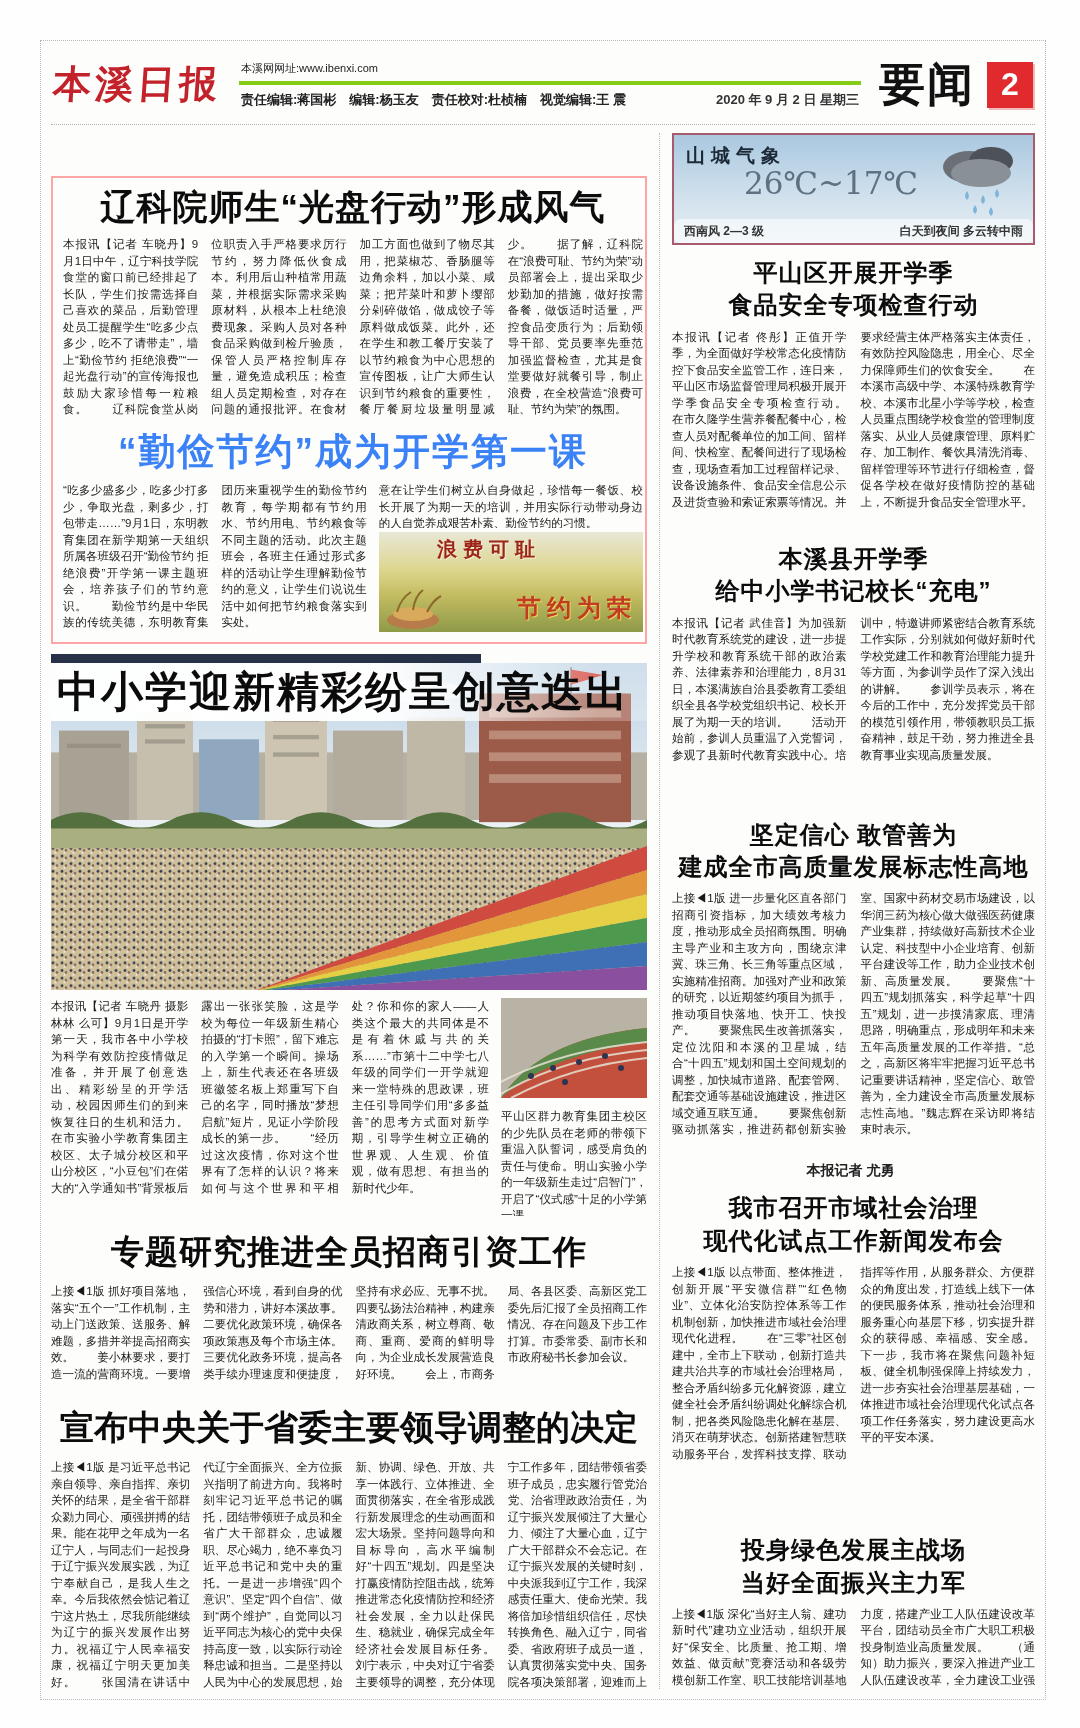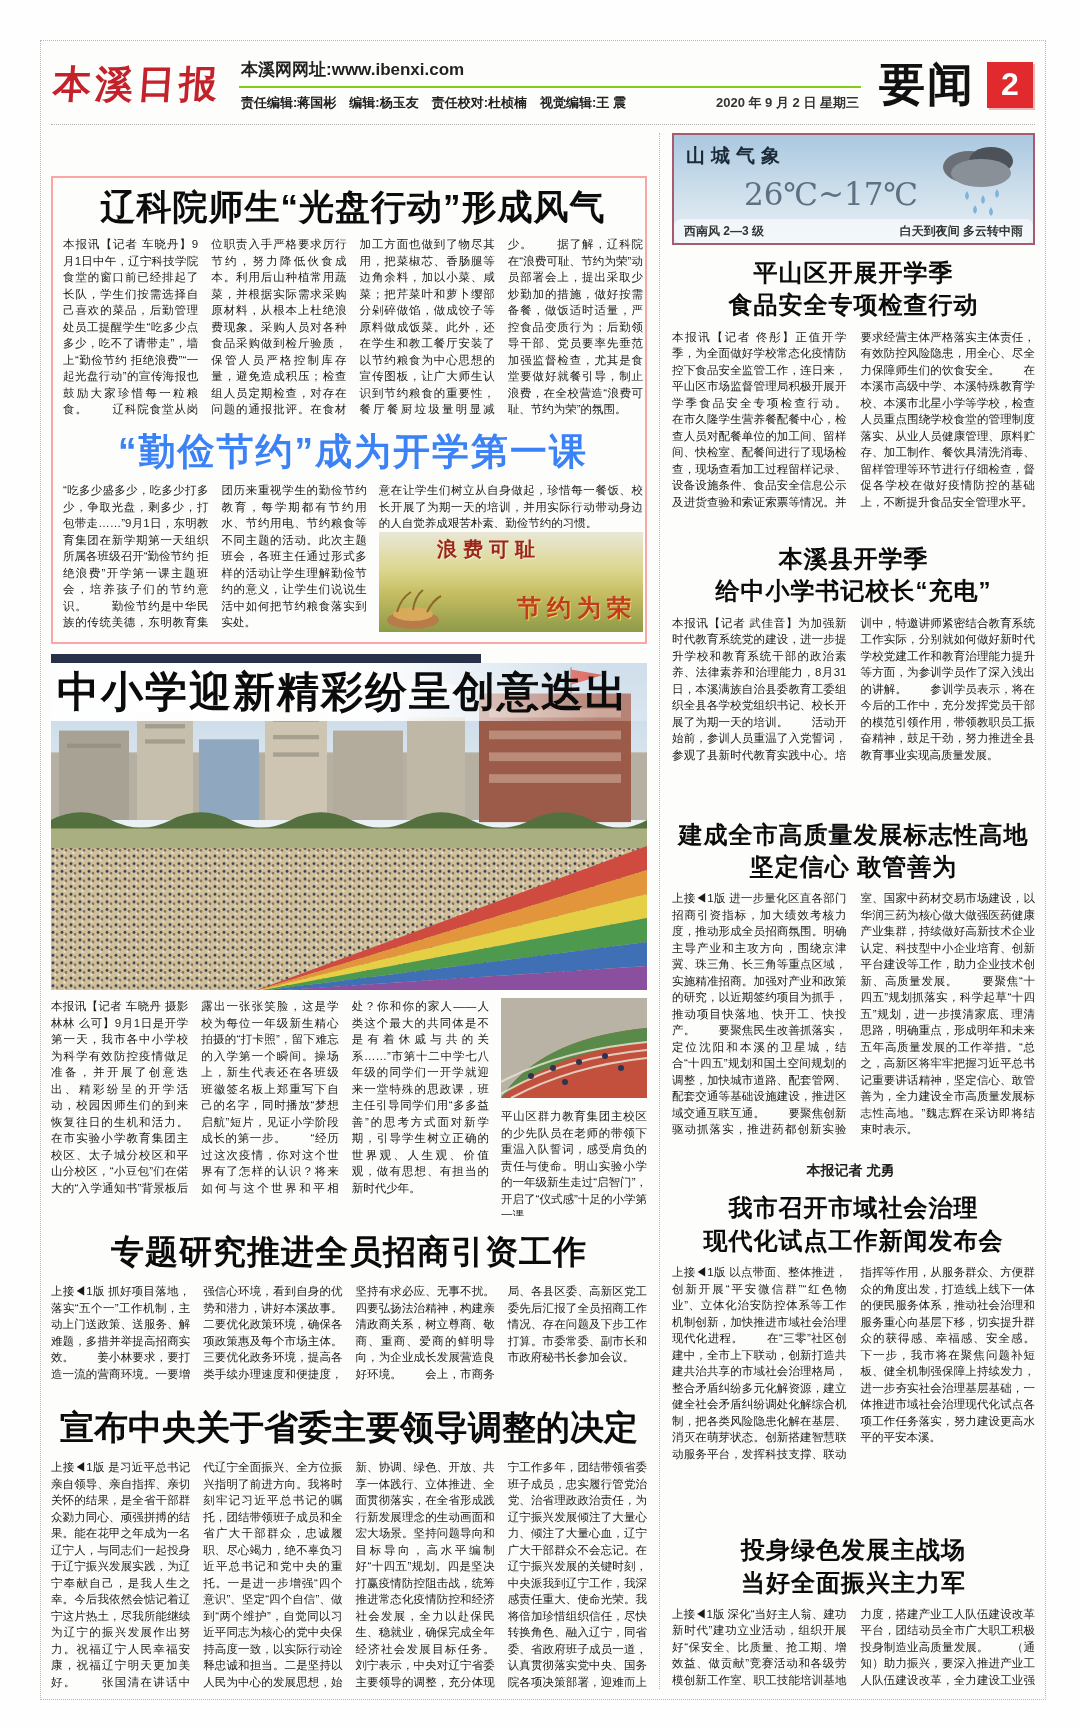--- a/index.html
+++ b/index.html
@@ -7,21 +7,21 @@
   body { font-family:"Liberation Sans", sans-serif; color:#1a1a1a; }
   .page { position:relative; width:1080px; height:1728px; background:#fefefe; overflow:hidden; }
   .inner { position:absolute; left:40px; top:40px; width:1006px; height:1660px;
            border:1px dotted #b8b8b8; padding:8px 10px 10px 10px; background:#fdfdfc; }
 
   
   .hdr { display:flex; align-items:stretch; border-bottom:1px dotted #b0b0b0; padding:4px 2px 8px 2px; height:76px; }
   .logo { font-family:"DejaVu Serif", serif; font-weight:bold; color:#c3222b; font-size:38px;
           letter-spacing:4px; transform:skewX(-4deg); align-self:center; white-space:nowrap; }
   .hdr-mid { flex:1; margin-left:18px; display:flex; flex-direction:column; justify-content:center; min-width:0; }
-  .hdr-site { font-size:17px; font-weight:bold; color:#222; padding:0 0 5px 2px; border-bottom:2px solid #84cc16; }
+  .hdr-site { font-size:11px; font-weight:normal; color:#222; padding:0 0 5px 2px; border-bottom:4px solid #84cc16; }
   .hdr-row2 { display:flex; justify-content:space-between; padding:6px 2px 0 2px; font-size:13px; font-weight:bold; color:#222; }
   .hdr-date { color:#333; font-weight:bold; }
   .hdr-right { display:flex; align-items:center; gap:12px; margin-left:18px; }
   .section { font-family:"Liberation Serif", serif; font-weight:900; font-size:46px; color:#111; letter-spacing:2px; }
   .pagebox { width:46px; height:46px; background:#e02a2e; color:#fff; font-weight:bold; font-size:32px;
              display:flex; align-items:center; justify-content:center; box-shadow:2px 2px 0 #f2b9b9; }
 
   
   .main { display:flex; margin-top:8px; height:1556px; overflow:hidden; }
   .colL { width:596px; flex:none; }
@@ -65,21 +65,21 @@
                letter-spacing:1px; margin-top:14px; color:#0b0b0b; }
   .a3b { height:108px; margin-top:8px; }
   .headline4 { font-family:"Liberation Serif", serif; font-size:34px; font-weight:900; text-align:center;
                letter-spacing:0px; margin-top:14px; color:#0b0b0b; }
   .a4b { height:330px; margin-top:8px; }
 
   
   .weather { position:relative; border:2px solid #a85a6e; height:112px; overflow:hidden;
              background:linear-gradient(180deg,#aac8e0 0%,#cfe0ec 55%,#e8f0f5 100%); }
   .wx-title { position:absolute; left:12px; top:8px; font-size:19px; font-weight:900; color:#1c2a38; letter-spacing:6px; }
-  .wx-temp { position:absolute; left:70px; top:41px; font-family:"DejaVu Serif", serif; font-size:31px; color:#5d7183; }
+  .wx-temp { position:absolute; left:70px; top:30px; font-family:"DejaVu Serif", serif; font-size:31px; color:#5d7183; }
   .wx-bottom { position:absolute; left:0; right:0; bottom:0; height:24px; background:rgba(255,255,255,0.55);
                display:flex; justify-content:space-between; align-items:center; padding:0 10px; font-size:12px; font-weight:bold; color:#333;border-radius:7px; }
   .wx-icon { position:absolute; right:8px; top:2px; }
 
   .rArt { margin-top:12px; }
   .rHead { font-size:24px; font-weight:900; text-align:center; line-height:1.35; color:#0c0c0c; letter-spacing:1px; }
   .rBody { column-count:2; column-gap:14px; font-size:11.5px; line-height:16.5px; text-align:justify; overflow:hidden; margin-top:7px; }
   .r1b { height:202px; } .r2b { height:192px; } .r3b { height:270px; } .r4b { height:258px; } .r5b { height:148px; }
   .reporter { text-align:center; font-size:14px; font-weight:bold; color:#222; padding-right:6px; margin-top:2px; }
 </style>
@@ -258,22 +258,22 @@
         <div class="rArt">
           <div class="rHead">
             <div>本溪县开学季</div>
             <div>给中小学书记校长“充电”</div>
           </div>
           <div class="rBody r2b">本报讯【记者 武佳音】为加强新时代教育系统党的建设，进一步提升学校和教育系统干部的政治素养、法律素养和治理能力，8月31日，本溪满族自治县委教育工委组织全县各学校党组织书记、校长开展了为期一天的培训。　　活动开始前，参训人员重温了入党誓词，参观了县新时代教育实践中心。培训中，特邀讲师紧密结合教育系统工作实际，分别就如何做好新时代学校党建工作和教育治理能力提升等方面，为参训学员作了深入浅出的讲解。　　参训学员表示，将在今后的工作中，充分发挥党员干部的模范引领作用，带领教职员工振奋精神，鼓足干劲，努力推进全县教育事业实现高质量发展。</div>
         </div>
 
         <div class="rArt">
           <div class="rHead">
+            <div>坚定信心 敢管善为</div>
             <div>建成全市高质量发展标志性高地</div>
-            <div>坚定信心 敢管善为</div>
           </div>
           <div class="rBody r3b">上接◀1版 进一步量化区直各部门招商引资指标，加大绩效考核力度，推动形成全员招商氛围。明确主导产业和主攻方向，围绕京津冀、珠三角、长三角等重点区域，实施精准招商。加强对产业和政策的研究，以近期签约项目为抓手，推动项目快落地、快开工、快投产。　　要聚焦民生改善抓落实，定位沈阳和本溪的卫星城，结合“十四五”规划和国土空间规划的调整，加快城市道路、配套管网、配套交通等基础设施建设，推进区域交通互联互通。　　要聚焦创新驱动抓落实，推进药都创新实验室、国家中药材交易市场建设，以华润三药为核心做大做强医药健康产业集群，持续做好高新技术企业认定、科技型中小企业培育、创新平台建设等工作，助力企业技术创新、高质量发展。　　要聚焦“十四五”规划抓落实，科学起草“十四五”规划，进一步摸清家底、理清思路，明确重点，形成明年和未来五年高质量发展的工作举措。“总之，高新区将牢牢把握习近平总书记重要讲话精神，坚定信心、敢管善为，全力建设全市高质量发展标志性高地。”魏志辉在采访即将结束时表示。</div>
           <div class="reporter">本报记者 尤勇</div>
         </div>
 
         <div class="rArt">
           <div class="rHead">
             <div>我市召开市域社会治理</div>
             <div>现代化试点工作新闻发布会</div>
           </div>

